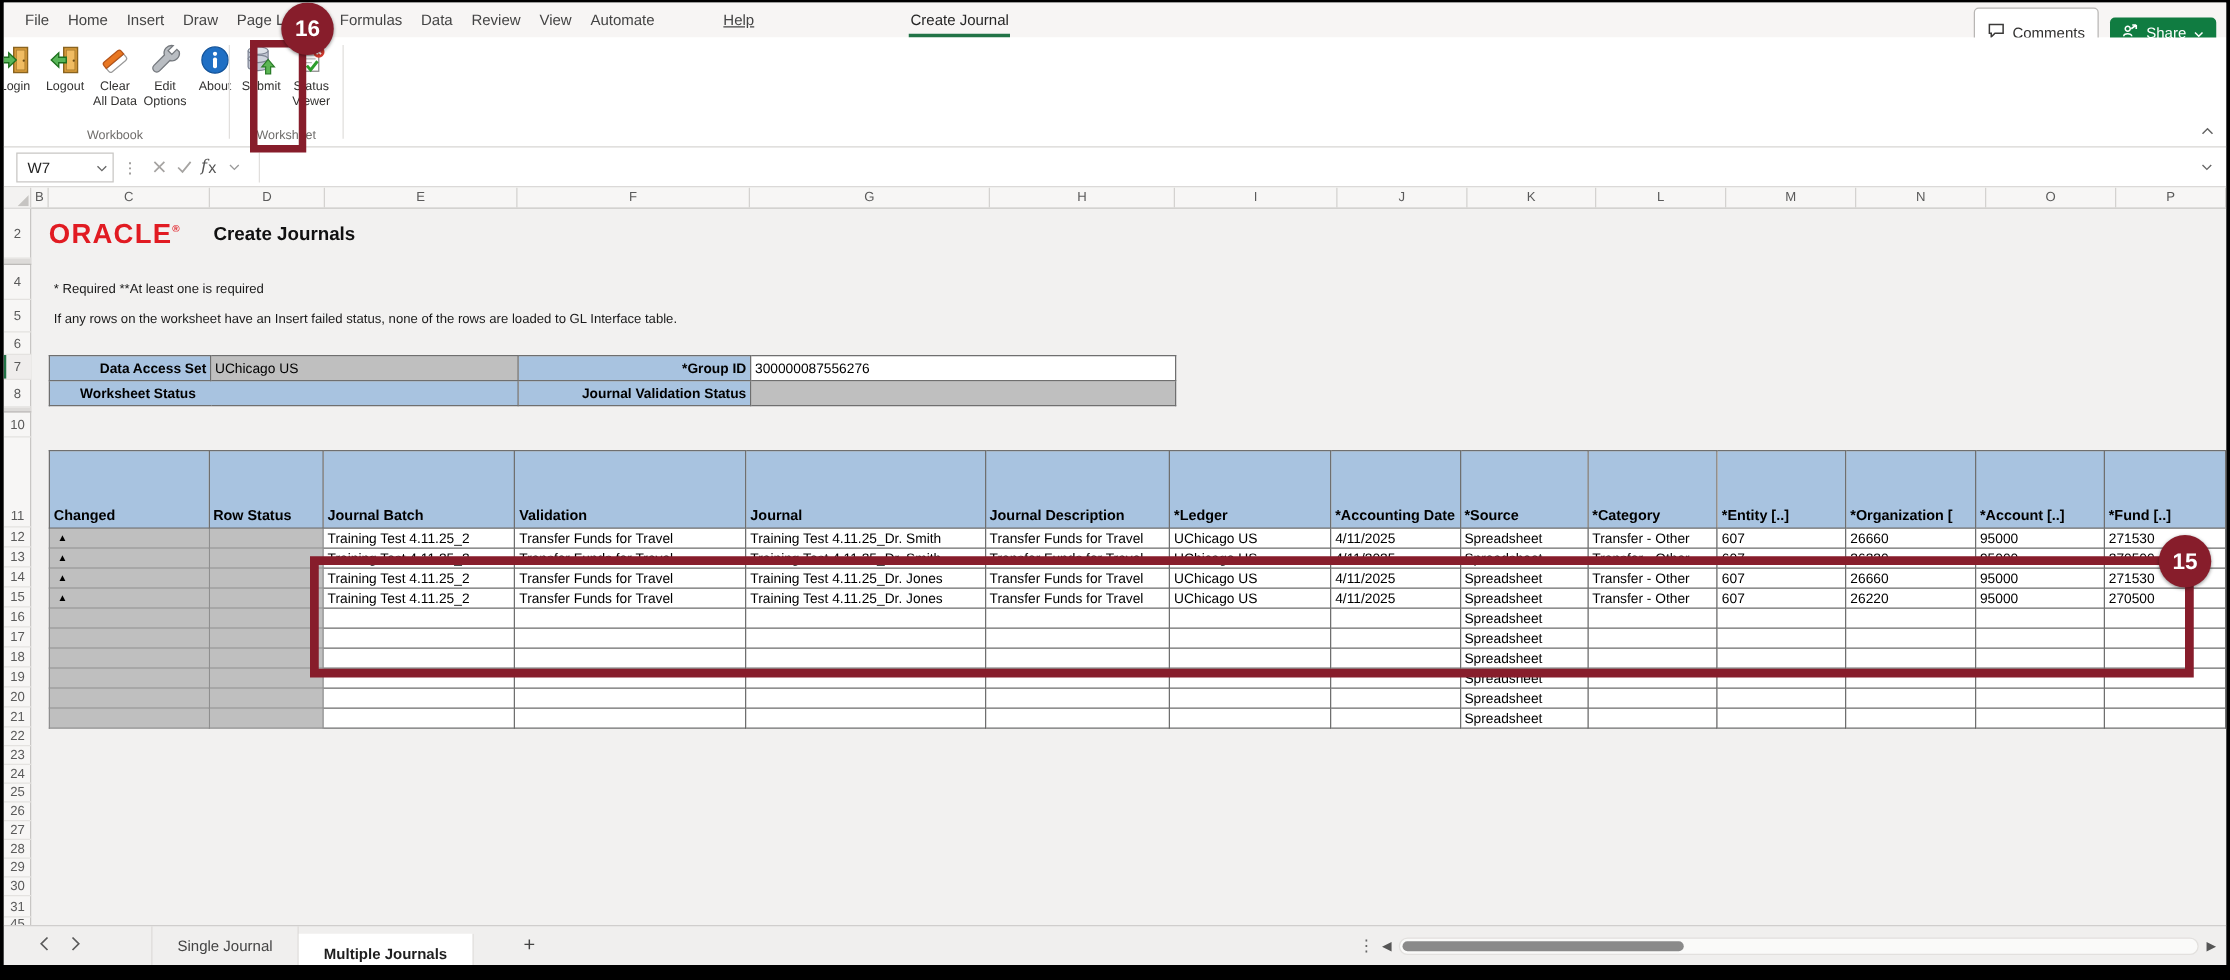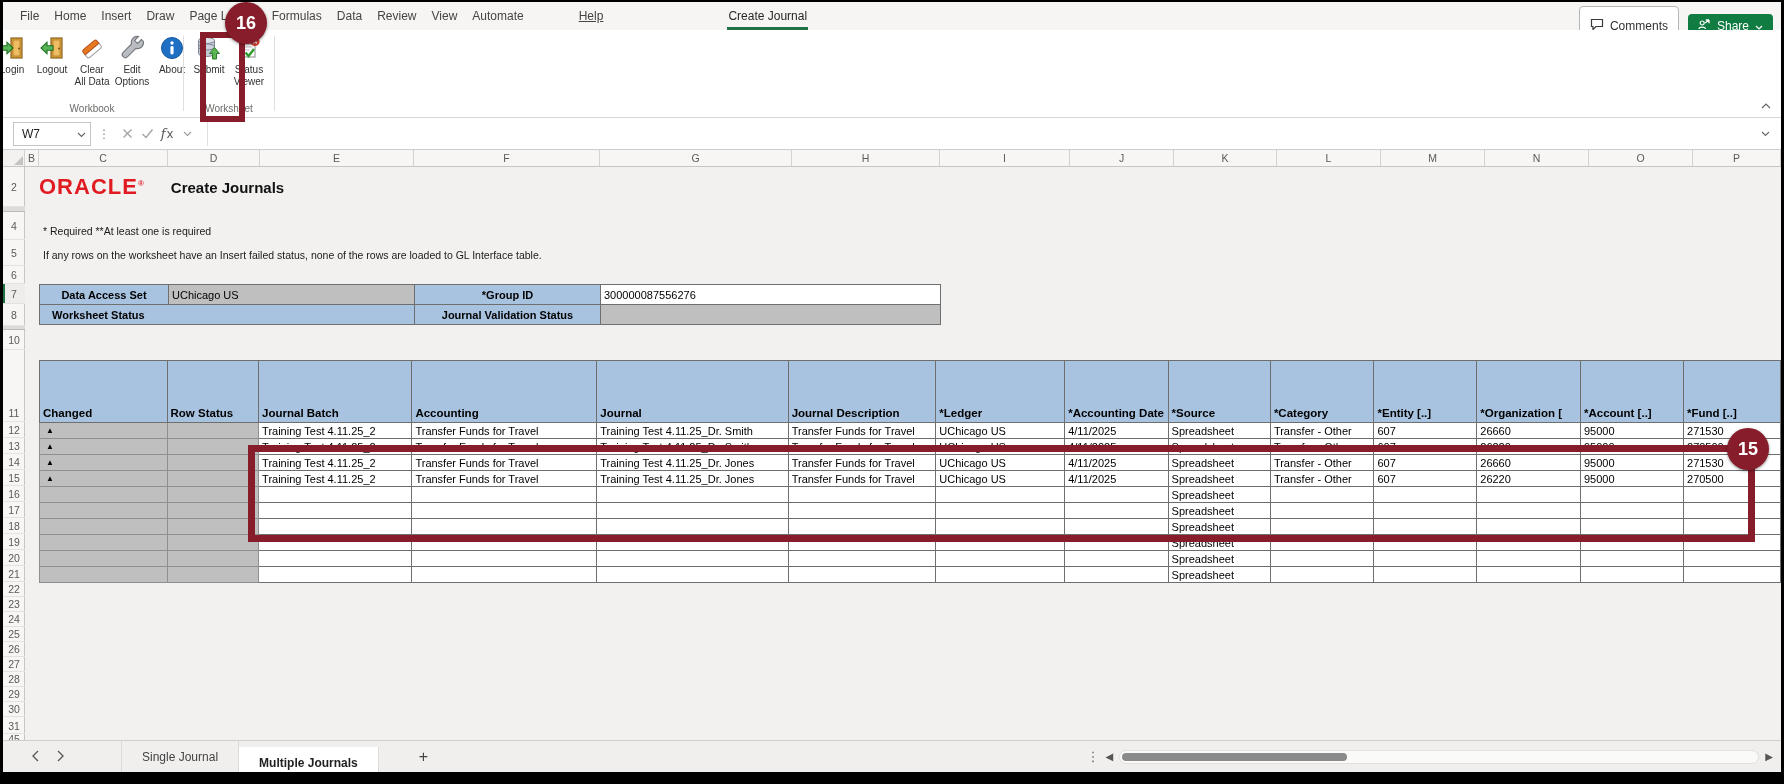--- a/index.html
+++ b/index.html
@@ -63,21 +63,21 @@
   .sheet-title { font-size:15px; font-weight:bold; color:#111; }
   .note { position:absolute; left:18px; font-size:10.5px; color:#1a1a1a; white-space:nowrap; }
 
   table { border-collapse:collapse; table-layout:fixed; }
   td { white-space:nowrap; overflow:hidden; font-size:11px; color:#000; padding:0 3px; }
   .info-tbl { position:absolute; left:14px; top:117px; }
   .info-tbl td { border:1px solid #6f6f6f; height:20px; }
   .blue { background:#a8c3e0; }
   .grayc { background:#bfbfbf; }
   .lbl { font-weight:bold; }
-  .tr-r { text-align:center;margin-top:32px; }
+  .tr-r { text-align:right;margin-top:32px; }
 
   .main-tbl { position:absolute; left:14px; top:193px; z-index:1; }
   .main-tbl td { border:1px solid #6f6f6f; }
   .hrow td { height:62px; background:#a8c3e0; font-weight:bold; font-size:11.5px; vertical-align:bottom; padding-bottom:2px; white-space:normal; line-height:13px; }
   .hrow td.ctr { vertical-align:bottom; white-space:nowrap; }
   .drow td { height:16px; background:#fff; }
   .drow td.grayc { background:#bfbfbf; border-color:#8f8f8f; }
   .tri { font-size:8px; padding-left:6px; color:#000; }
 
   
@@ -344,21 +344,21 @@
               <col style="width:340px">
             </colgroup>
         <tbody>
               <tr>
           <td class="blue lbl tr-r">Data Access Set</td>
           <td class="grayc">UChicago US</td>
           <td class="blue lbl tr-r">*Group ID</td>
           <td style="background:#fff">300000087556276</td>
         </tr>
         <tr>
-          <td class="blue lbl" colspan="2" style="padding-left:12px">Worksheet Status</td>
+          <td class="blue lbl" colspan="2" style="padding-left:24px">Worksheet Status</td>
           <td class="blue lbl tr-r">Journal Validation Status</td>
           <td class="grayc"></td>
         </tr>
       </tbody>
           </table>
 
       <table class="main-tbl">
         <colgroup>
           <col style="width:129px">
               <col style="width:92px">
@@ -373,21 +373,21 @@
               <col style="width:104px">
               <col style="width:104px">
               <col style="width:104px">
               <col style="width:98px">
         </colgroup>
         <tbody>
               <tr class="hrow">
           <td class="ctr">Changed</td>
           <td class="ctr">Row Status</td>
           <td>Journal Batch</td>
-          <td>Accounting</td>
+          <td>Validation</td>
           <td>Journal</td>
           <td>Journal Description</td>
           <td>*Ledger</td>
           <td>*Accounting Date</td>
           <td>*Source</td>
           <td>*Category</td>
           <td>*Entity [..]</td>
           <td style="white-space:nowrap">*Organization [</td>
           <td>*Account [..]</td>
           <td>*Fund [..]</td>

